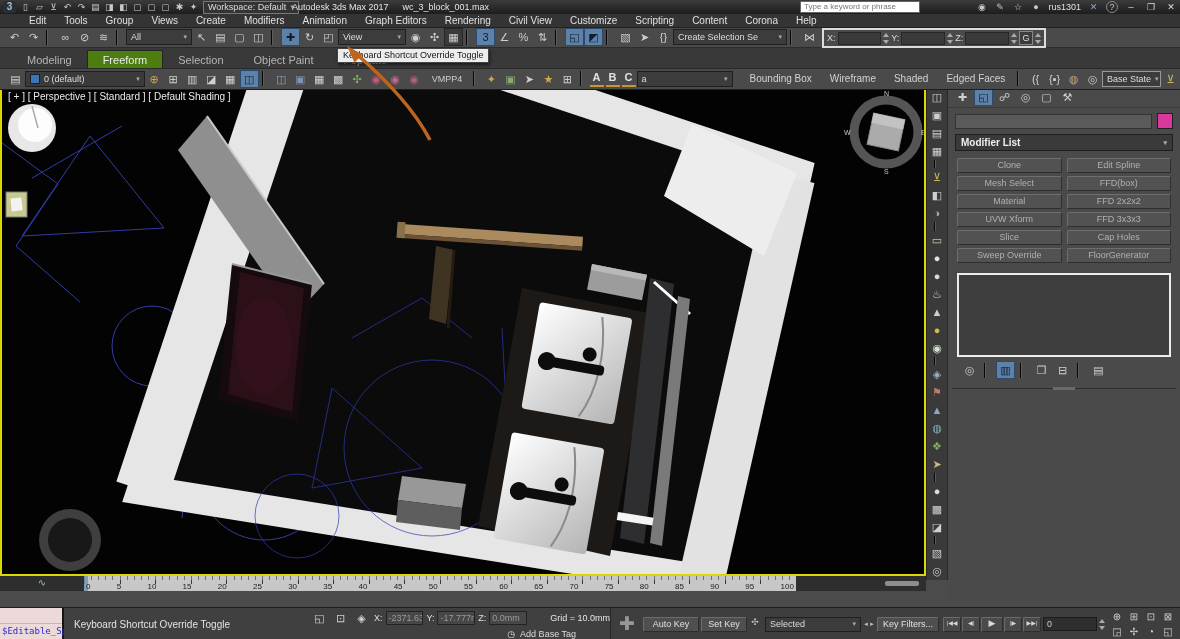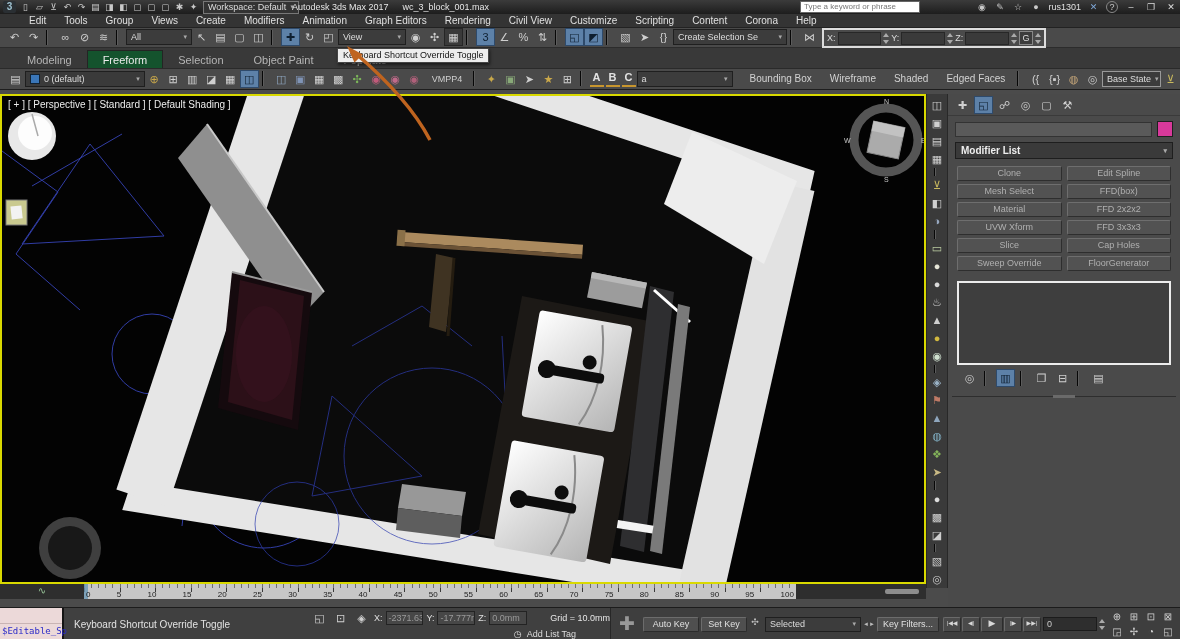--- a/index.html
+++ b/index.html
@@ -36,39 +36,39 @@
   .ti-lbl{color:#ddd}
   .ti-field{flex:1;height:11px;background:#3a3a3a;border:1px solid #272727}
   .ti-spin{width:6px;height:11px;display:flex;flex-direction:column;justify-content:space-between}
   .ti-spin i{display:block;width:0;height:0;border-left:3px solid transparent;border-right:3px solid transparent}
   .ti-spin i.up{border-bottom:4px solid #aaa}.ti-spin i.dn{border-top:4px solid #aaa}
   .ti-g{width:12px;height:12px;background:#3c3c3c;border:1px solid #888;text-align:center;line-height:12px;color:#ddd}
   
   #ribbonrow{position:absolute;top:48px;left:0;right:0;height:20px;background:#393939;border-bottom:1px solid #2a2a2a;
              display:flex;align-items:flex-end;padding-left:12px;z-index:27}
   .rtab{padding:3px 15px 2px;color:#b5b5b5;font-size:11px;white-space:nowrap}
-  #ribbontabs > span.rtab:nth-of-type(2){background:#14532d;border:1px solid #242424;border-bottom:none;color:#ececec}
+  #ribbontabs > span.rtab:nth-of-type(2){background:#4d7c0f;border:1px solid #242424;border-bottom:none;color:#ececec}
   .ribicon{color:#bbb;margin-left:10px;font-size:9px;padding-bottom:3px}
   #tooltip{position:absolute;left:337px;top:48px;height:13px;background:#ededed;color:#141414;border:1px solid #444;
            font-size:9px;line-height:13px;padding:0 5px;z-index:60;box-shadow:1px 2px 3px rgba(0,0,0,.55);white-space:nowrap}
   
   #row3{position:absolute;top:68px;left:0;right:0;height:21px;background:#4a4a4a;border-bottom:1px solid #1e1e1e;
         display:flex;align-items:center;padding-left:6px;z-index:26}
   #layerdrop{width:148px;height:14px;background:#3a3a3a;border:1px solid #1f1f1f;display:flex;align-items:center;gap:4px;
              padding:0 4px;font-size:9px;color:#ddd}
   #layerdrop::before{content:"";width:8px;height:8px;background:#3a76b8;border:1px solid #123}
   #layerdrop::after{content:"▾";font-size:7px;color:#aaa;margin-left:auto}
   .abcbtn{width:14px;height:15px;text-align:center;font-weight:bold;font-size:11px;color:#e2e2e2;line-height:14px;
           border-bottom:2px solid #c8962e;margin:0 1px}
   #abcdrop{width:116px}
   .vmode{padding:0 9px;color:#d2d2d2;font-size:10px;white-space:nowrap}
   #statedrop{width:66px;border:1px solid #999}
   .lbl{color:#cfcfcf;font-size:9px;padding:0 8px;white-space:nowrap}
   
-  #mainarea{position:absolute;top:94px;left:0;width:1180px;height:517px;display:flex}
+  #mainarea{position:absolute;top:86px;left:0;width:1180px;height:517px;display:flex}
   #leftcol{width:926px;display:flex;flex-direction:column}
   #viewportwrap{width:922px;height:486px;border:2px solid #d9d900;background:#000;position:relative}
   #vplabel{position:absolute;left:6px;top:3px;color:#ececec;font-size:10px;z-index:5;white-space:nowrap}
   
   #timesliderrow{height:13px;background:#6f6f6f;display:flex;align-items:stretch;border-top:1px solid #333}
   .tsarrow{width:12px;background:#5a5a5a;border:1px solid #333;color:#ccc;font-size:6px;text-align:center;line-height:11px}
   #tshandle{width:118px;background:#4e4e4e;border:1px solid #2e2e2e;color:#e0e0e0;font-size:9px;text-align:center;line-height:11px}
   #tstrack{flex:1;background:linear-gradient(#7a7a7a,#6a6a6a)}
   #rulerrow{height:15px;display:flex}
   #curvebtn{width:84px;background:#2e2e2e;color:#9bc89b;font-size:10px;text-align:center;line-height:14px}
@@ -604,21 +604,21 @@
       <span class="clbl">X:</span>
       <span class="cfield">-2371.635</span>
       <span class="clbl">Y:</span>
       <span class="cfield">-17.777mm</span>
       <span class="clbl">Z:</span>
       <span class="cfield">0.0mm</span>
       <span id="gridlbl">Grid = 10.0mm</span>
     </div>
     <div class="crow crow2">
       <span>◷</span>
-      <span>Add List Tag</span>
+      <span>Add Base Tag</span>
     </div>
   </div>
   <div id="animblock">
     <span id="bigkey">✚</span>
     <span class="acol">
       <span class="abtn" id="autokey">Auto Key</span>
       <span style="display:flex;gap:2px">
         <span class="abtn" id="setkey">Set Key</span>
         <span class="tinyico">✣</span>
       </span>

